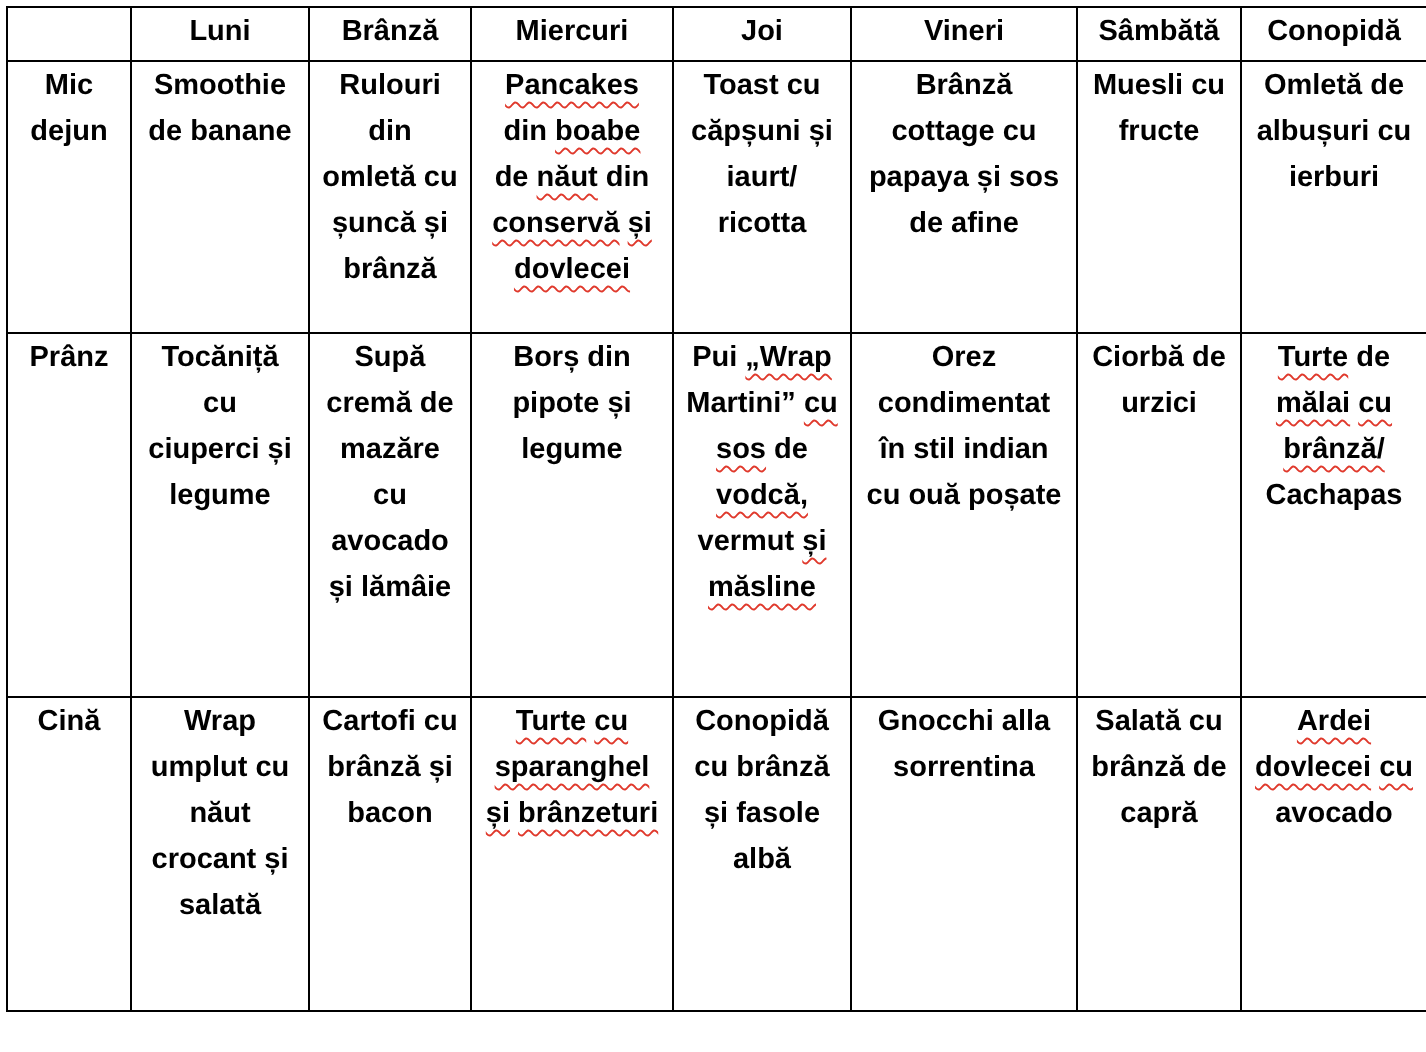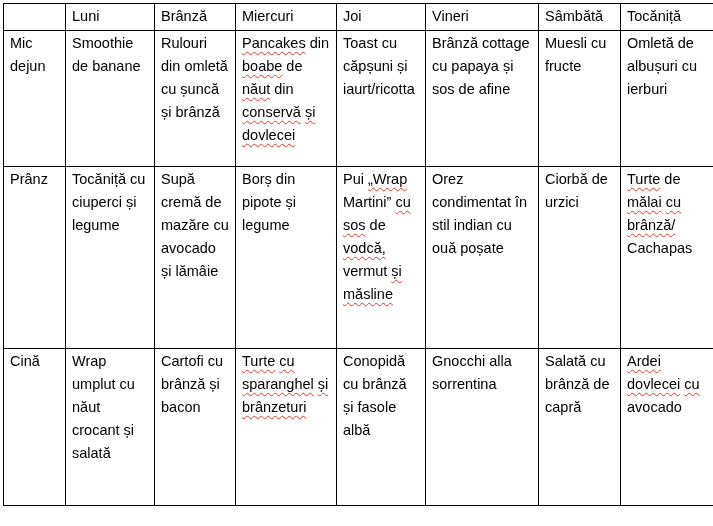--- a/index.html
+++ b/index.html
@@ -6,23 +6,23 @@
   .page{
     width:713px;height:526px;overflow:hidden;box-sizing:border-box;
     padding:3px 0 0 3px;background:#ffffff;
     font-family:"Liberation Sans",sans-serif;color:#000000;
   }
   table.meal{
     border-collapse:collapse;table-layout:fixed;width:710px;
   }
   table.meal td{
     border:1px solid #000000;
-    vertical-align:top;text-align:left;
+    vertical-align:top;text-align:center;
     padding:1px 6px 2px 6px;
-    font-size:14.5px;line-height:23px;font-weight:400;color:#000000;
+    font-size:14.5px;line-height:23px;font-weight:700;color:#000000;
     overflow:hidden;word-wrap:break-word;margin-top:43px;
   }
   tr.r-head{height:27px;}
   tr.r-breakfast{height:136px;}
   tr.r-lunch{height:182px;}
   tr.r-dinner{height:157px;}
   col.c0{width:62px;}  col.c1{width:89px;}  col.c2{width:81px;}
   col.c3{width:101px;} col.c4{width:89px;}  col.c5{width:113px;}
   col.c6{width:82px;}  col.c7{width:93px;}
   .sq{
@@ -51,21 +51,21 @@
     </colgroup>
     <tbody>
         <tr class="r-head">
       <td></td>
       <td>Luni</td>
       <td>Brânză</td>
       <td>Miercuri</td>
       <td>Joi</td>
       <td>Vineri</td>
       <td>Sâmbătă</td>
-      <td>Tocăniță</td>
+      <td>Conopidă</td>
     </tr>
     <tr class="r-breakfast">
       <td>Mic dejun</td>
       <td><span>Smoothie de banane</span></td>
       <td><span>Rulouri din omletă cu șuncă și brânză</span></td>
       <td><span class="sq">Pancakes</span><span> din </span><span class="sq">boabe</span><span> de </span><span class="sq">năut</span><span> din </span><span class="sq">conservă</span><span> </span><span class="sq">și</span><span> </span><span class="sq">dovlecei</span></td>
       <td><span>Toast cu căpșuni și iaurt/<wbr>ricotta</span></td>
       <td><span>Brânză cottage cu papaya și sos de afine</span></td>
       <td><span>Muesli cu fructe</span></td>
       <td><span>Omletă de albușuri cu ierburi</span></td>

